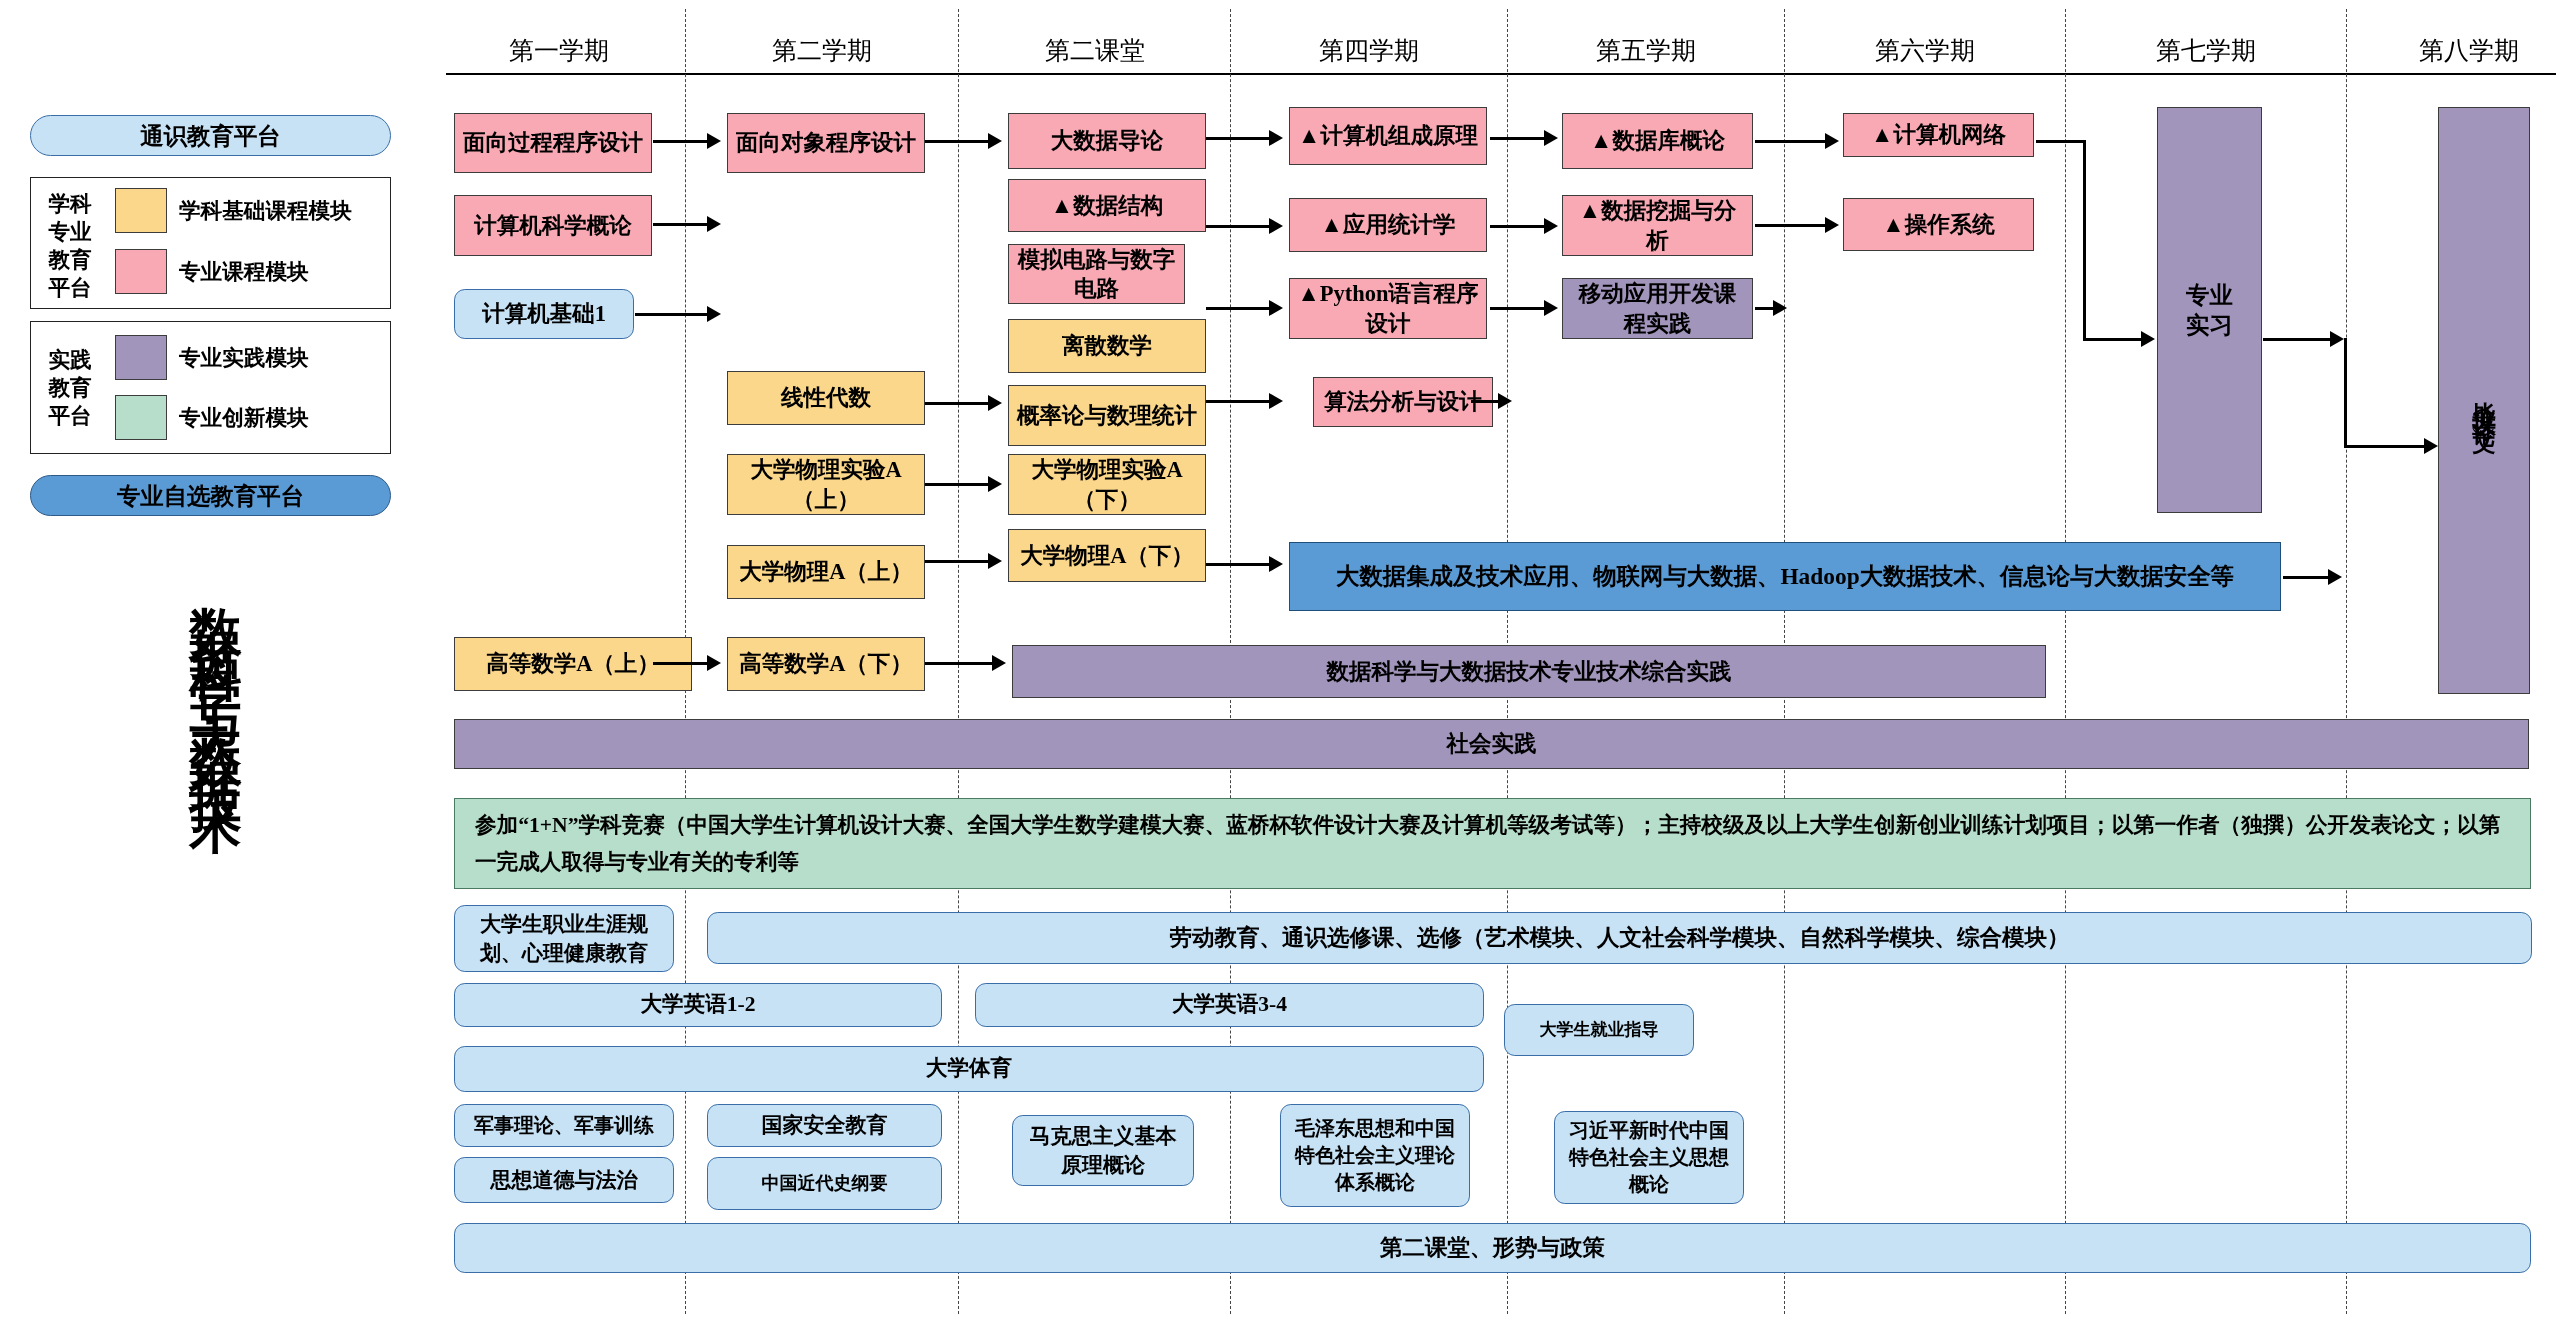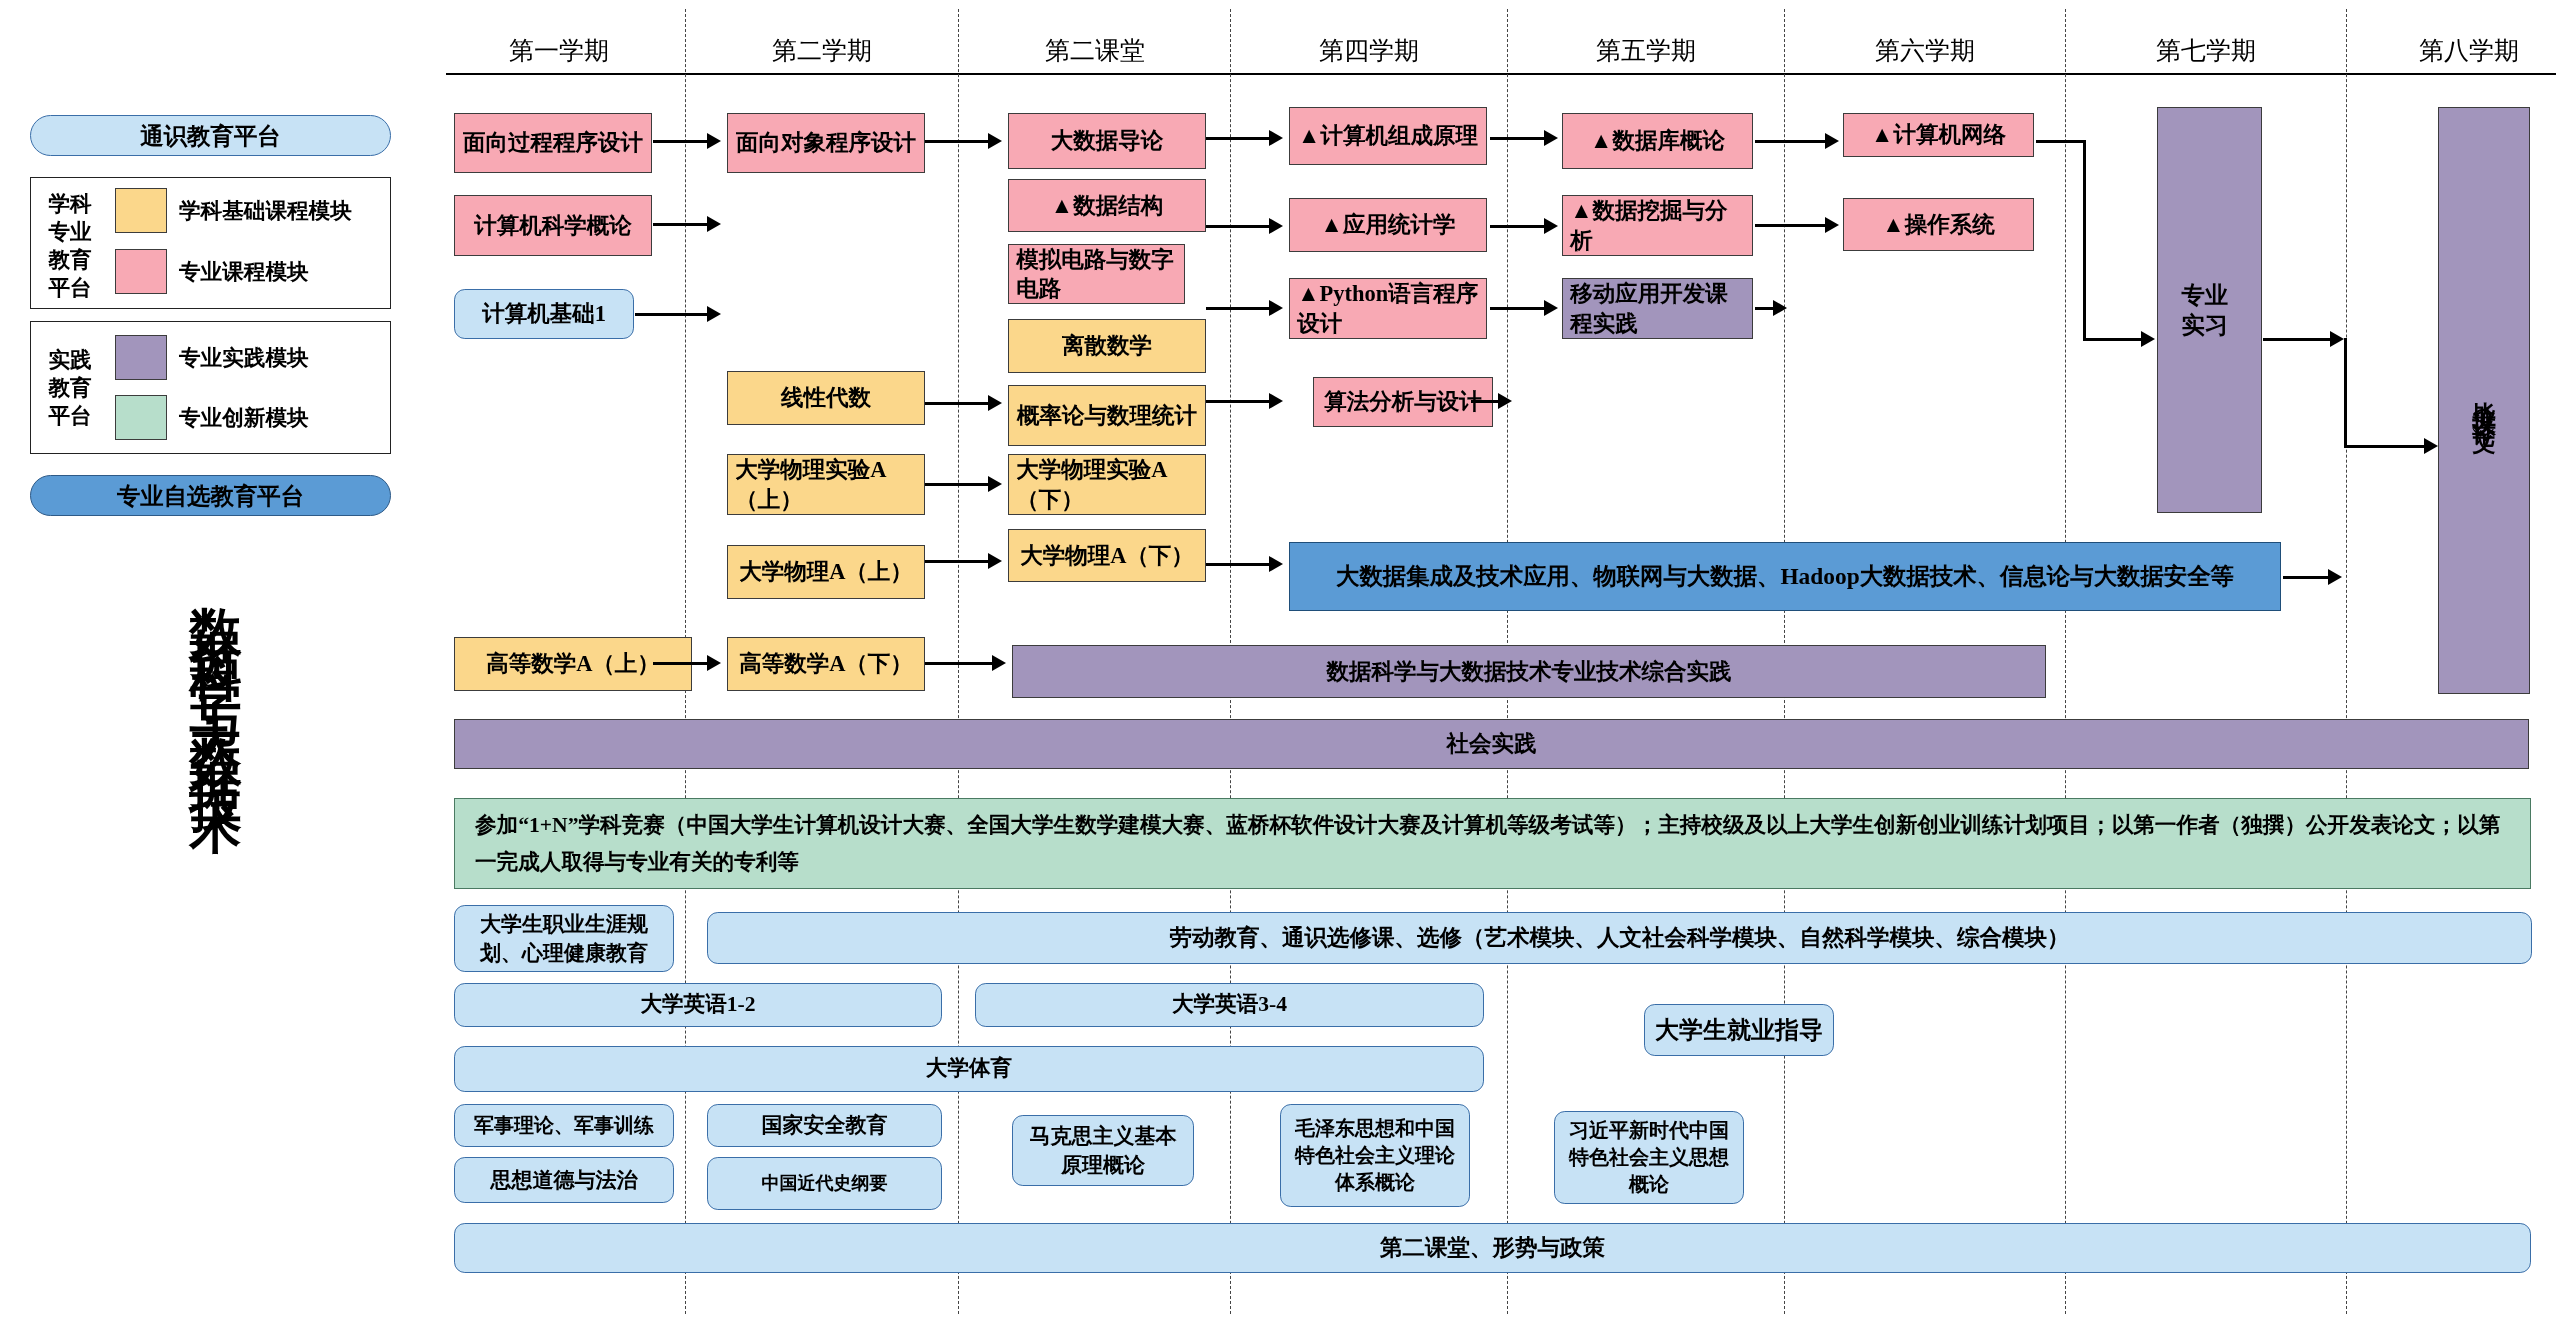--- a/index.html
+++ b/index.html
@@ -4,21 +4,21 @@
 <style>
   * { margin:0; padding:0; box-sizing:border-box; }
   html,body { background:#fff; }
   body { font-family:"Liberation Serif","DejaVu Serif",serif; color:#000; }
   #canvas { position:relative; width:2576px; height:1323px; background:#fff; overflow:hidden; }
 
   .sem { position:absolute; top:34px; transform:translateX(-50%); font-size:25px; font-weight:normal; white-space:nowrap; }
   .hline { position:absolute; height:1.8px; background:#000; }
   .vdash { position:absolute; width:0; border-left:1.8px dashed #444; }
 
-  .box { position:absolute; display:flex; align-items:center; justify-content:center; text-align:left;
+  .box { position:absolute; display:flex; align-items:center; justify-content:center; text-align:center;
          border:1.8px solid #3c3c3c; font-weight:bold; font-size:22.5px; line-height:1.3; padding:1.8px 7.2px; }
   .pink   { background:#F8A9B4; }
   .orange { background:#FBD78B; }
   .purple { background:#A295BC; }
   .greenb { background:#B7DECB; border-color:#4a7a62; }
   .dblue  { background:#5B9BD5; border-color:#1F4E79; }
   .lblue  { background:#C7E2F5; border:1.8px solid #3A6EA8; border-radius:10.8px; }
 
   .gbox { position:absolute; display:flex; align-items:center; justify-content:center; text-align:center;
           background:#C7E2F5; border:1.8px solid #3A6EA8; border-radius:10.8px;
@@ -120,21 +120,21 @@
 
   <div class="box dblue" style="left:1289px;top:542px;width:992px;height:69px;font-size:23.4px">大数据集成及技术应用、物联网与大数据、Hadoop大数据技术、信息论与大数据安全等</div>
   <div class="box purple" style="left:1012px;top:645px;width:1034px;height:53px">数据科学与大数据技术专业技术综合实践</div>
   <div class="box purple" style="left:454px;top:719px;width:2075px;height:50px">社会实践</div>
   <div class="box greenb" style="left:454px;top:798px;width:2077px;height:91px;justify-content:flex-start;text-align:left;font-size:21.6px;line-height:1.7;padding:5.4px 20px">参加“1+N”学科竞赛（中国大学生计算机设计大赛、全国大学生数学建模大赛、蓝桥杯软件设计大赛及计算机等级考试等）；主持校级及以上大学生创新创业训练计划项目；以第一作者（独撰）公开发表论文；以第一完成人取得与专业有关的专利等</div>
 
   <div class="gbox" style="left:454px;top:905px;width:220px;height:67px;font-size:21px;padding:1.8px 20px">大学生职业生涯规划、心理健康教育</div>
   <div class="gbox" style="left:707px;top:912px;width:1825px;height:52px;font-size:22.5px">劳动教育、通识选修课、选修（艺术模块、人文社会科学模块、自然科学模块、综合模块）</div>
   <div class="gbox" style="left:454px;top:983px;width:488px;height:44px">大学英语1-2</div>
   <div class="gbox" style="left:975px;top:983px;width:509px;height:44px">大学英语3-4</div>
-  <div class="gbox" style="left:1644px;top:1004px;width:190px;height:52px;font-size:24px">大学生就业指导</div>
+  <div class="gbox" style="left:1504px;top:1004px;width:190px;height:52px;font-size:17px">大学生就业指导</div>
   <div class="gbox" style="left:454px;top:1046px;width:1030px;height:46px">大学体育</div>
   <div class="gbox" style="left:454px;top:1104px;width:220px;height:43px;font-size:20px">军事理论、军事训练</div>
   <div class="gbox" style="left:707px;top:1104px;width:235px;height:43px;font-size:21px">国家安全教育</div>
   <div class="gbox" style="left:1012px;top:1115px;width:182px;height:71px;font-size:21px">马克思主义基本原理概论</div>
   <div class="gbox" style="left:1280px;top:1104px;width:190px;height:103px;font-size:20px">毛泽东思想和中国特色社会主义理论体系概论</div>
   <div class="gbox" style="left:1554px;top:1111px;width:190px;height:93px;font-size:20px">习近平新时代中国特色社会主义思想概论</div>
   <div class="gbox" style="left:454px;top:1157px;width:220px;height:46px;font-size:21px">思想道德与法治</div>
   <div class="gbox" style="left:707px;top:1157px;width:235px;height:53px;font-size:18px">中国近代史纲要</div>
   <div class="gbox" style="left:454px;top:1223px;width:2077px;height:50px;font-size:22.5px">第二课堂、形势与政策</div>
 

